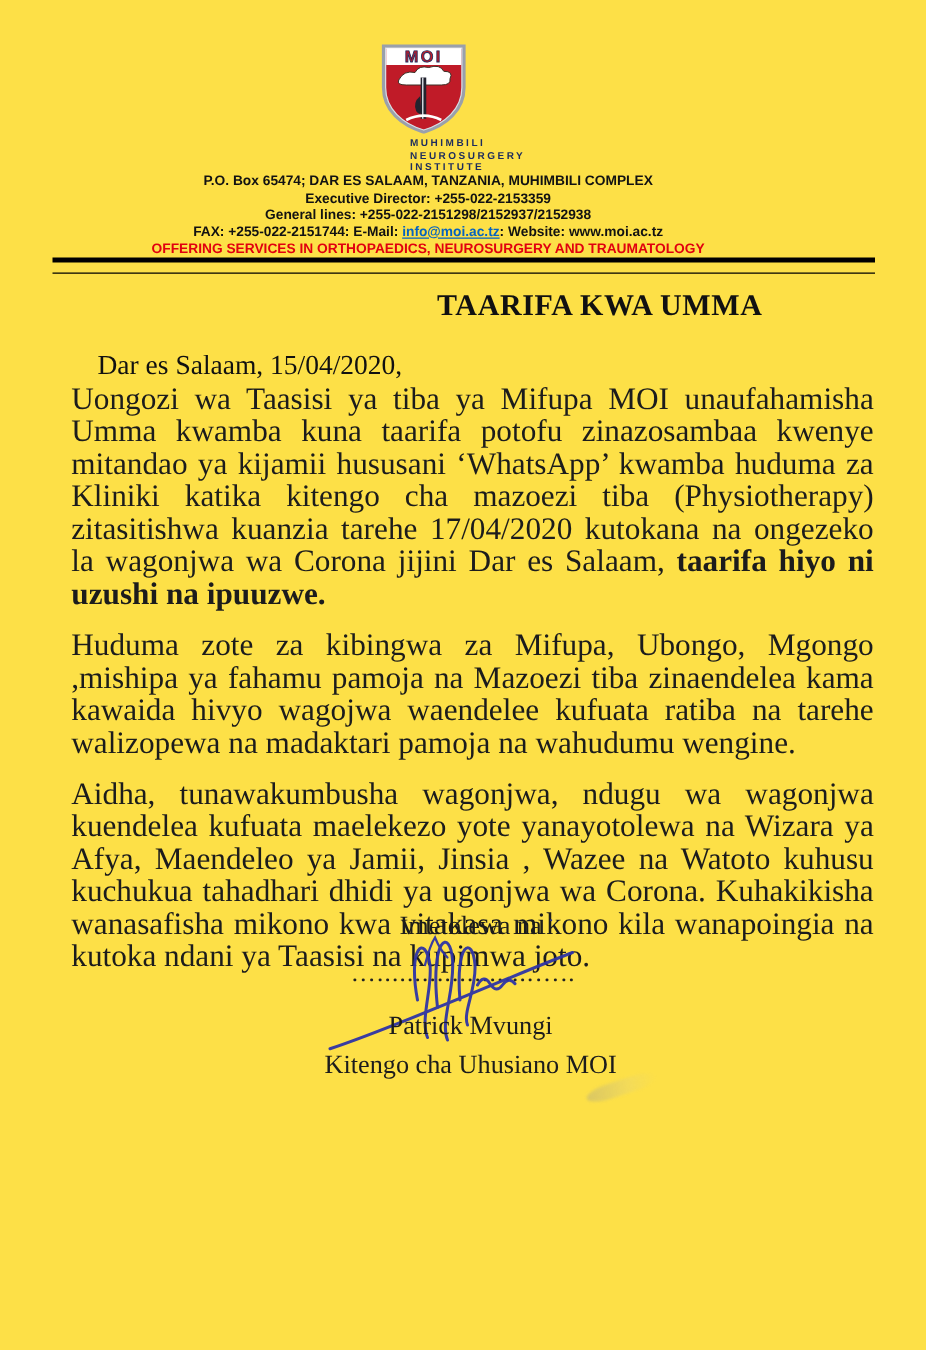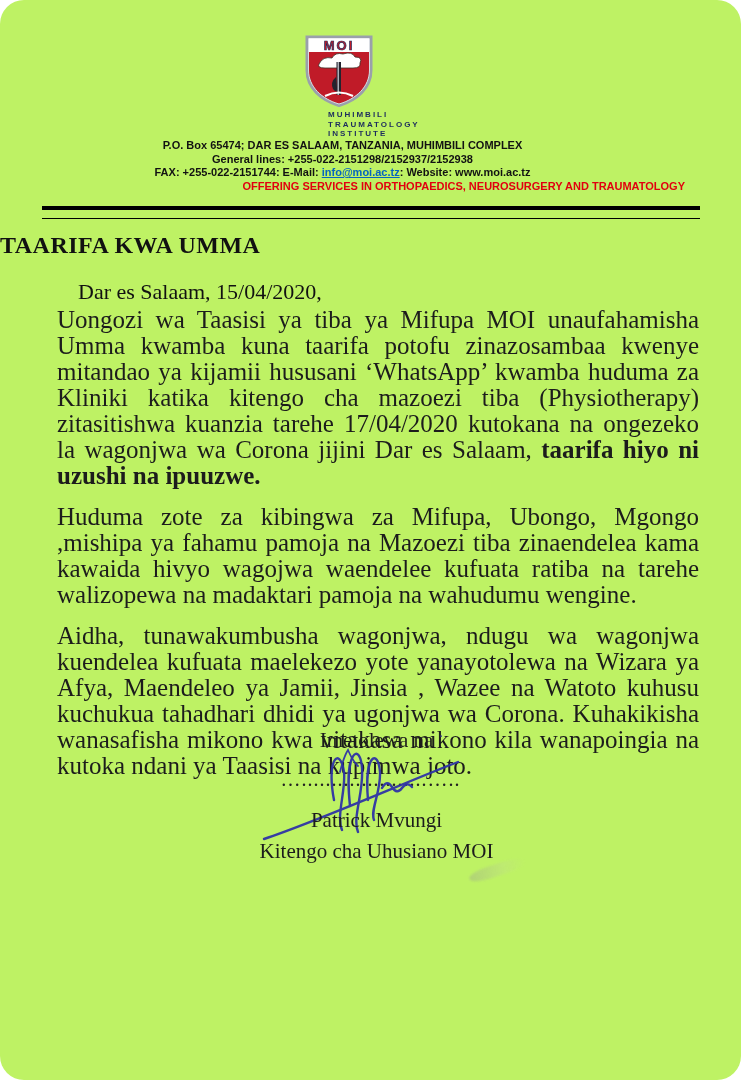--- a/index.html
+++ b/index.html
@@ -1,40 +1,39 @@
 <!DOCTYPE html>
 <html><head>
 <meta charset="utf-8">
 <style>
   html,body{margin:0;padding:0;background:#ffffff;}
   .page{
     position:relative;
     width:741px;height:1080px;
-    background:#bef264;
+    background:#fde047;
     font-family:"Liberation Serif",serif;
     color:#1c1c1c;
     overflow:hidden;
-    border-radius:24px;
   }
   
   .logo-wrap{position:absolute;left:302px;top:35px;width:74px;text-align:center;}
   .logo-shield{display:block;margin:0 auto;}
   .logo-name{margin-top:3px;font-family:"Liberation Sans",sans-serif;font-weight:bold;
     font-size:8px;line-height:9.5px;letter-spacing:2px;color:#1d2c5e;white-space:nowrap;margin-left:26px;}
   
   .contact{position:absolute;top:139px;left:0;width:685px;text-align:center;
     font-family:"Liberation Sans",sans-serif;font-weight:bold;font-size:11px;
     line-height:13.6px;color:#121212;}
   .contact .email{color:#0563c1;}
-  .contact .tagline{color:#e1000f;text-align:right;}
+  .contact .tagline{color:#e1000f;}
   
   .divider{position:absolute;top:206px;left:42px;width:658px;height:8px;
     border-top:4px solid #000;border-bottom:1.5px solid #000;}
   
-  .title{position:absolute;top:232px;left:0;width:610px;text-align:left;
+  .title{position:absolute;top:232px;left:0;width:610px;text-align:right;
     font-weight:bold;font-size:24px;letter-spacing:.5px;color:#111;}
   .dateline{position:absolute;top:279px;left:78px;font-weight:normal;font-size:22px;color:#111;}
   
   .content{position:absolute;top:307px;left:57px;width:642px;
     font-size:25px;line-height:26px;text-align:justify;color:#1c1c1c;}
   .content p{margin:0 0 15px 0;}
   .content .bold{font-weight:bold;}
   
   .issued{position:absolute;top:728px;left:0;width:741px;text-align:center;
     font-size:21px;color:#1c1c1c;transform:translateX(11px);}
@@ -63,27 +62,28 @@
       <rect x="5" y="3.5" width="60" height="13.5" fill="#ffffff"></rect>
       <text x="35" y="14.5" text-anchor="middle" font-family="Liberation Sans, sans-serif" font-size="13" font-weight="bold" letter-spacing="2" fill="#c01b28" stroke="#1d2c5e" stroke-width="0.7">MOI</text>
       <path d="M15,29 q4,-8 13,-6 q3,-6 11,-4 q9,-3 12,3 q8,0 5,6 q1,5 -7,5 l-28,0 q-8,0 -6,-4 z" fill="#ffffff" stroke="#3a3026" stroke-width="0.8"></path>
       <rect x="32.5" y="27" width="4.5" height="33" fill="#23232e"></rect>
       <rect x="33.6" y="27" width="1.2" height="33" fill="#cfd3da"></rect>
       <path d="M32,42 q-6,5 -3,12 q4,5 4,-1 z" fill="#23232e"></path>
       <path d="M21,61 Q35,54 49,61" fill="none" stroke="#ffffff" stroke-width="2.2"></path>
     </svg>
     <div class="logo-name">
       <div>MUHIMBILI</div>
-      <div>TRAUMATOLOGY</div>
+      <div>NEUROSURGERY</div>
       <div>INSTITUTE</div>
     </div>
   </div>
 
   <div class="contact">
     <div>P.O. Box 65474; DAR ES SALAAM, TANZANIA, MUHIMBILI COMPLEX</div>
+    <div>Executive Director: +255-022-2153359</div>
     <div>General lines: +255-022-2151298/2152937/2152938</div>
     <div><span>FAX: +255-022-2151744: E-Mail: </span><a class="email" href="#">info@moi.ac.tz</a><span>: Website: www.moi.ac.tz</span></div>
     <div class="tagline">OFFERING SERVICES IN ORTHOPAEDICS, NEUROSURGERY AND TRAUMATOLOGY</div>
   </div>
 
   <div class="divider"></div>
 
   <div class="title">TAARIFA KWA UMMA</div>
   <div class="dateline">Dar es Salaam, 15/04/2020,</div>
 

